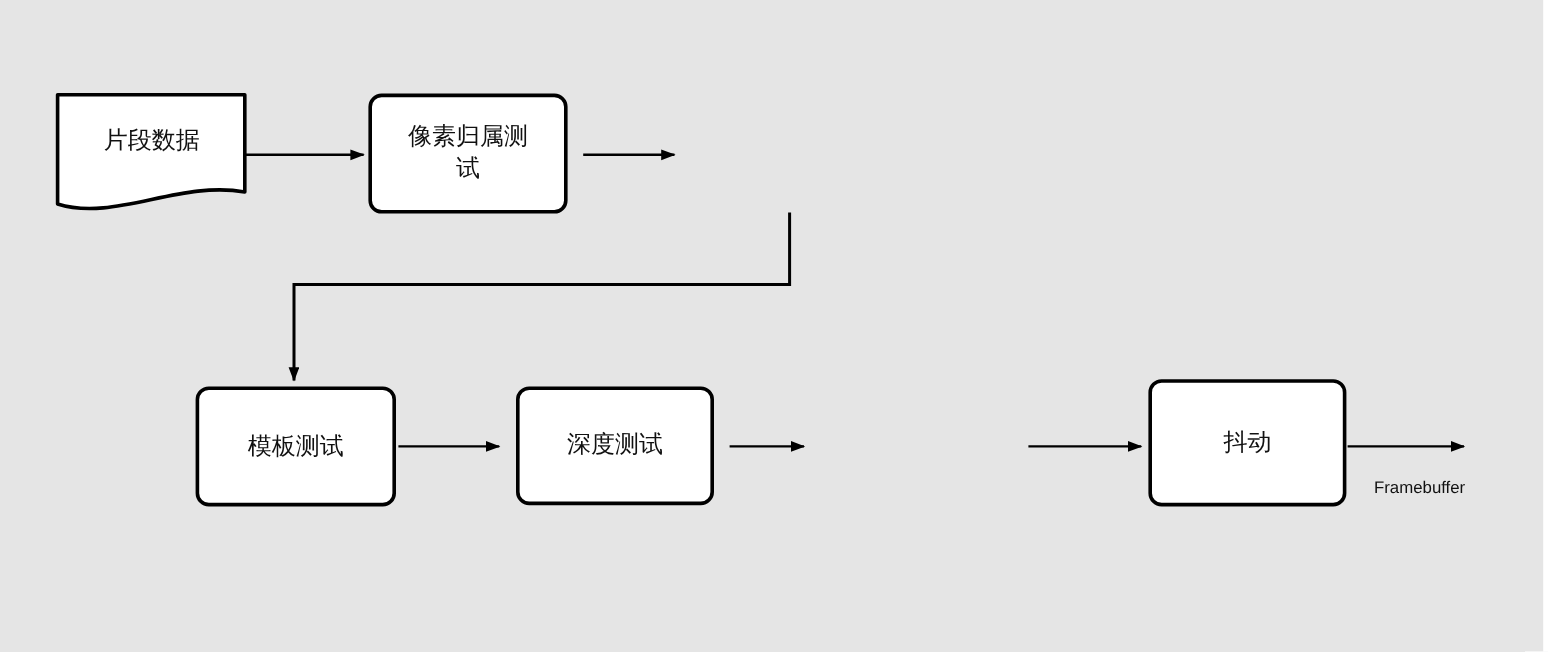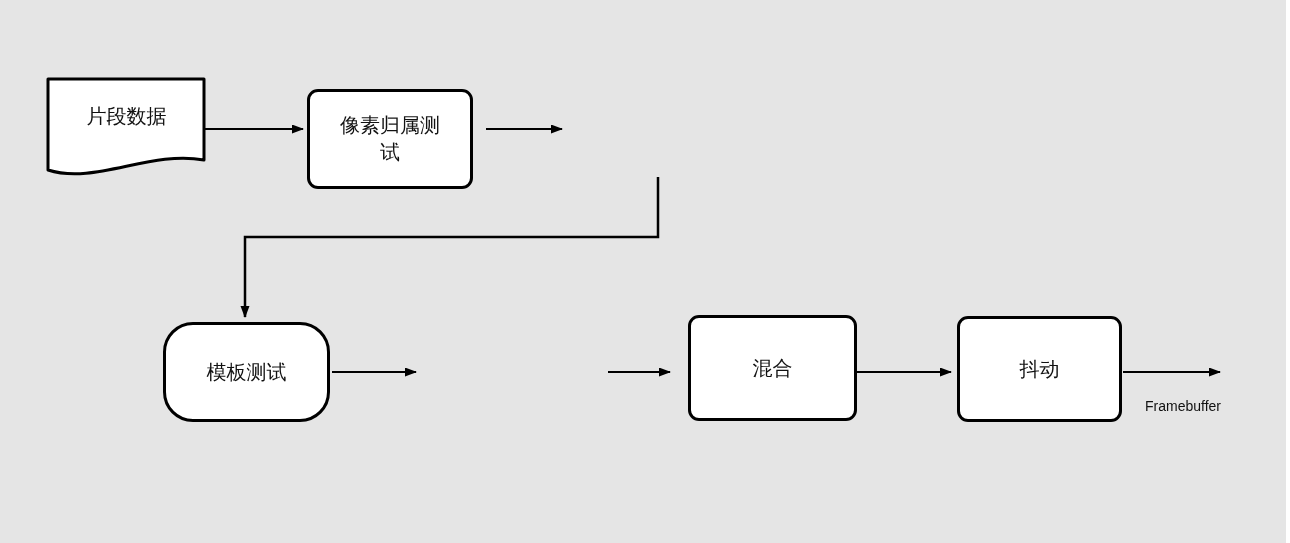--- a/index.html
+++ b/index.html
@@ -33,24 +33,24 @@
     align-items: center;
     justify-content: center;
     text-align: center;
     font-size: 20px;
     line-height: 27px;
     color: #111111;
   }
   .node .label {
     display: inline-block;
   }
-  .node-pixel-ownership { left: 307px; top: 78px;  width: 166px; height: 100px; margin-top: 11px; }
+  .node-pixel-ownership { left: 307px; top: 78px;  width: 166px; height: 100px; }
   .node-pixel-ownership .label { max-width: 118px; }
   .node-scissor         { left: 577px; top: 79px;  width: 166px; height: 98px;  }
-  .node-stencil         { left: 163px; top: 322px; width: 167px; height: 100px; border-radius: 30px; }
+  .node-stencil         { left: 163px; top: 322px; width: 167px; height: 100px; }
   .node-depth           { left: 430px; top: 322px; width: 165px; height: 99px;  }
   .node-blend           { left: 688px; top: 315px; width: 169px; height: 106px; }
   .node-dither          { left: 957px; top: 316px; width: 165px; height: 106px; }
   .doc-label {
     position: absolute;
     left: 48px;
     top: 84px;
     width: 157px;
     height: 64px;
     display: flex;
@@ -103,24 +103,24 @@
 
   <div class="node node-pixel-ownership">
     <span class="label">像素归属测试</span>
   </div>
 
 
   <div class="node node-stencil">
     <span class="label">模板测试</span>
   </div>
 
+  <div class="node node-depth">
+    <span class="label">深度测试</span>
+  </div>
 
-  <div class="node node-blend">
-    <span class="label">混合</span>
-  </div>
 
   <div class="node node-dither">
     <span class="label">抖动</span>
   </div>
 
   <div class="output-label">Framebuffer</div>
 
 </div>
 
 </body></html>

